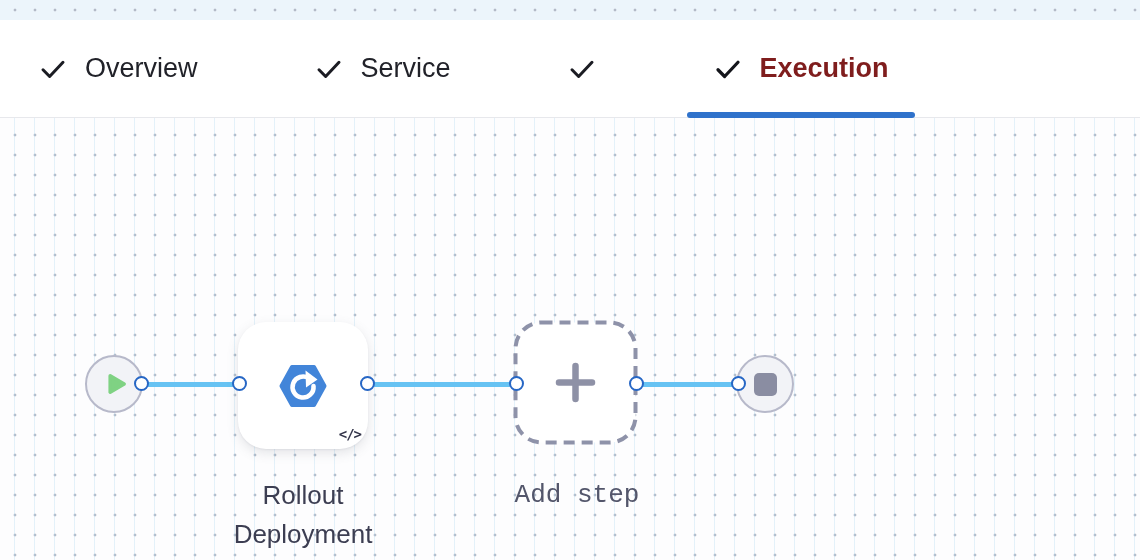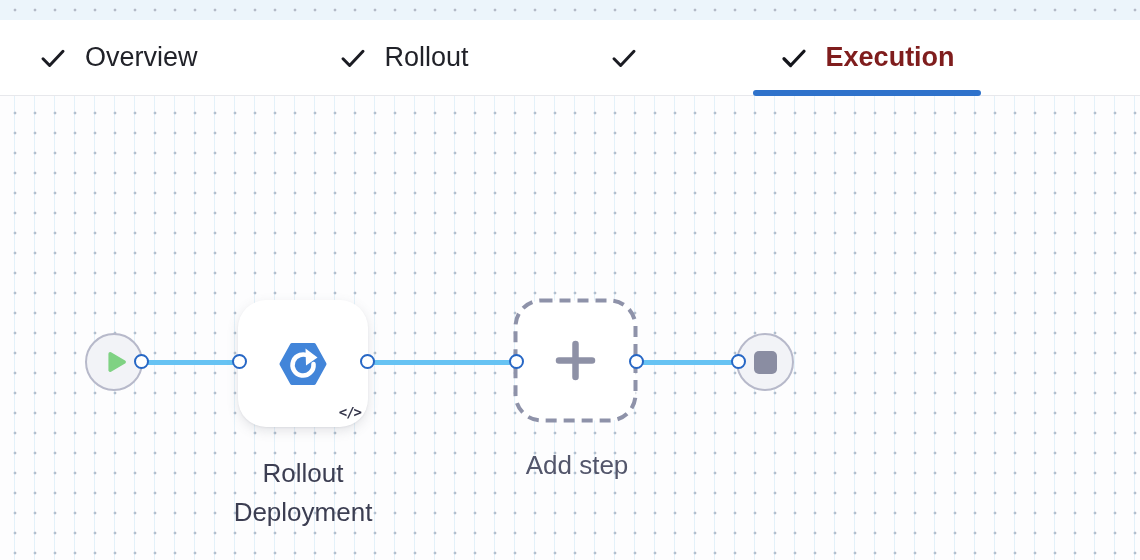--- a/index.html
+++ b/index.html
@@ -13,27 +13,27 @@
     height: 20px;
     background-color: #ecf5fb;
     background-image: radial-gradient(circle, #b3bac7 1.2px, transparent 1.7px);
     background-size: 20px 20px;
     background-position: 5px 0px;
   }
 
   
   .tabbar {
     position: relative;
-    height: 76px;
+    height: 98px;
     background: #ffffff;
     border-bottom: 1px solid #e7e8ec;
     display: flex;
     align-items: center;
     padding-left: 12px;
-    gap: 88px;
+    gap: 64px;
   }
   .tab {
     position: relative;
     height: 100%;
     display: flex;
     align-items: center;
     gap: 17px;
     padding: 0 26px;
     font-size: 27px;
     font-weight: 500;
@@ -136,21 +136,21 @@
 
   .node-label {
     position: absolute;
     text-align: center;
     font-size: 26px;
     line-height: 39px;
     color: #3c3e52;
     margin-top: 10px;
   }
   #label-rollout { left: 198px; top: 348px; width: 210px; }
-  #label-addstep { left: 477px; top: 340px; width: 200px; color: #53566b; }
+  #label-addstep { left: 477px; top: 348px; width: 200px; color: #53566b; font-family: Liberation Mono, monospace; }
 </style>
 </head>
 <body>
 
 <div class="screen">
 
   <div class="topstrip"></div>
 
   <div class="tabbar">
 
@@ -158,21 +158,21 @@
       <svg class="check" viewBox="0 0 24 24">
         <path d="M4 12.6 L9.3 18 L20 6.6" fill="none" stroke="#1b1c23" stroke-width="2.4" stroke-linecap="round" stroke-linejoin="round"></path>
       </svg>
       <span>Overview</span>
     </div>
 
     <div class="tab">
       <svg class="check" viewBox="0 0 24 24">
         <path d="M4 12.6 L9.3 18 L20 6.6" fill="none" stroke="#1b1c23" stroke-width="2.4" stroke-linecap="round" stroke-linejoin="round"></path>
       </svg>
-      <span>Rollout</span>
+      <span>Service</span>
     </div>
 
     <div class="tab">
       <svg class="check" viewBox="0 0 24 24">
         <path d="M4 12.6 L9.3 18 L20 6.6" fill="none" stroke="#1b1c23" stroke-width="2.4" stroke-linecap="round" stroke-linejoin="round"></path>
       </svg>
     </div>
 
     <div class="tab active">
       <svg class="check" viewBox="0 0 24 24">

